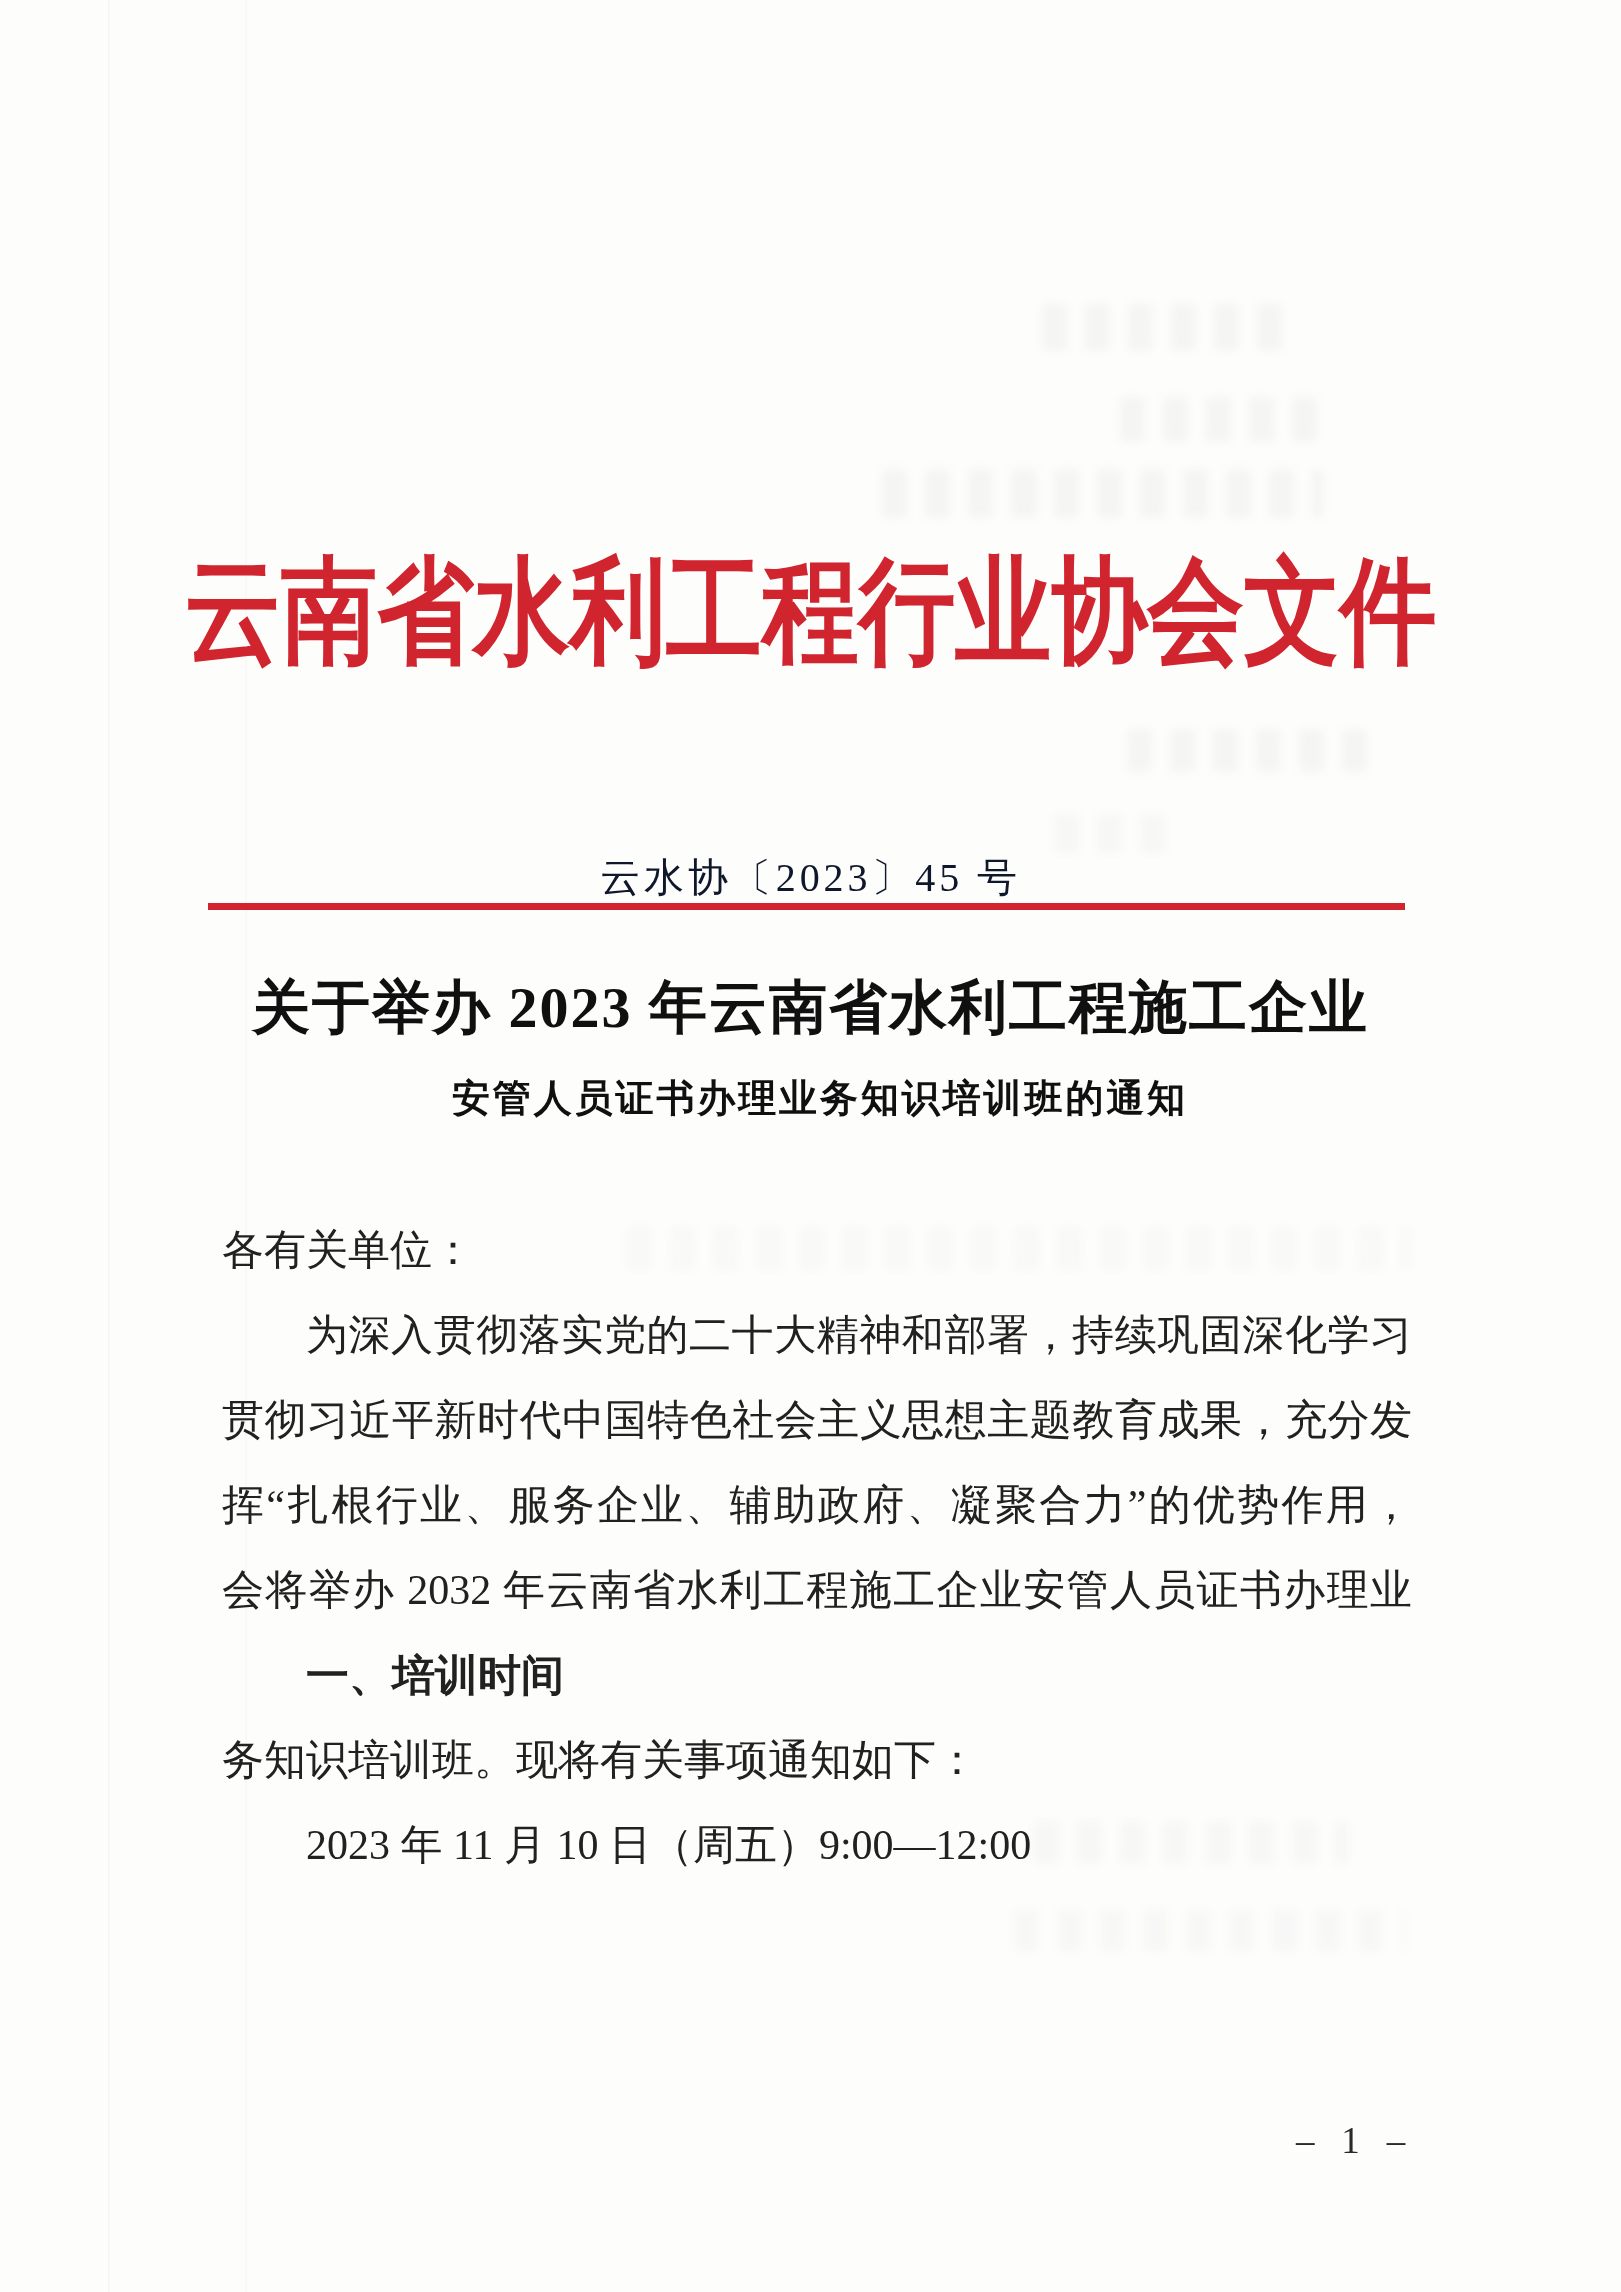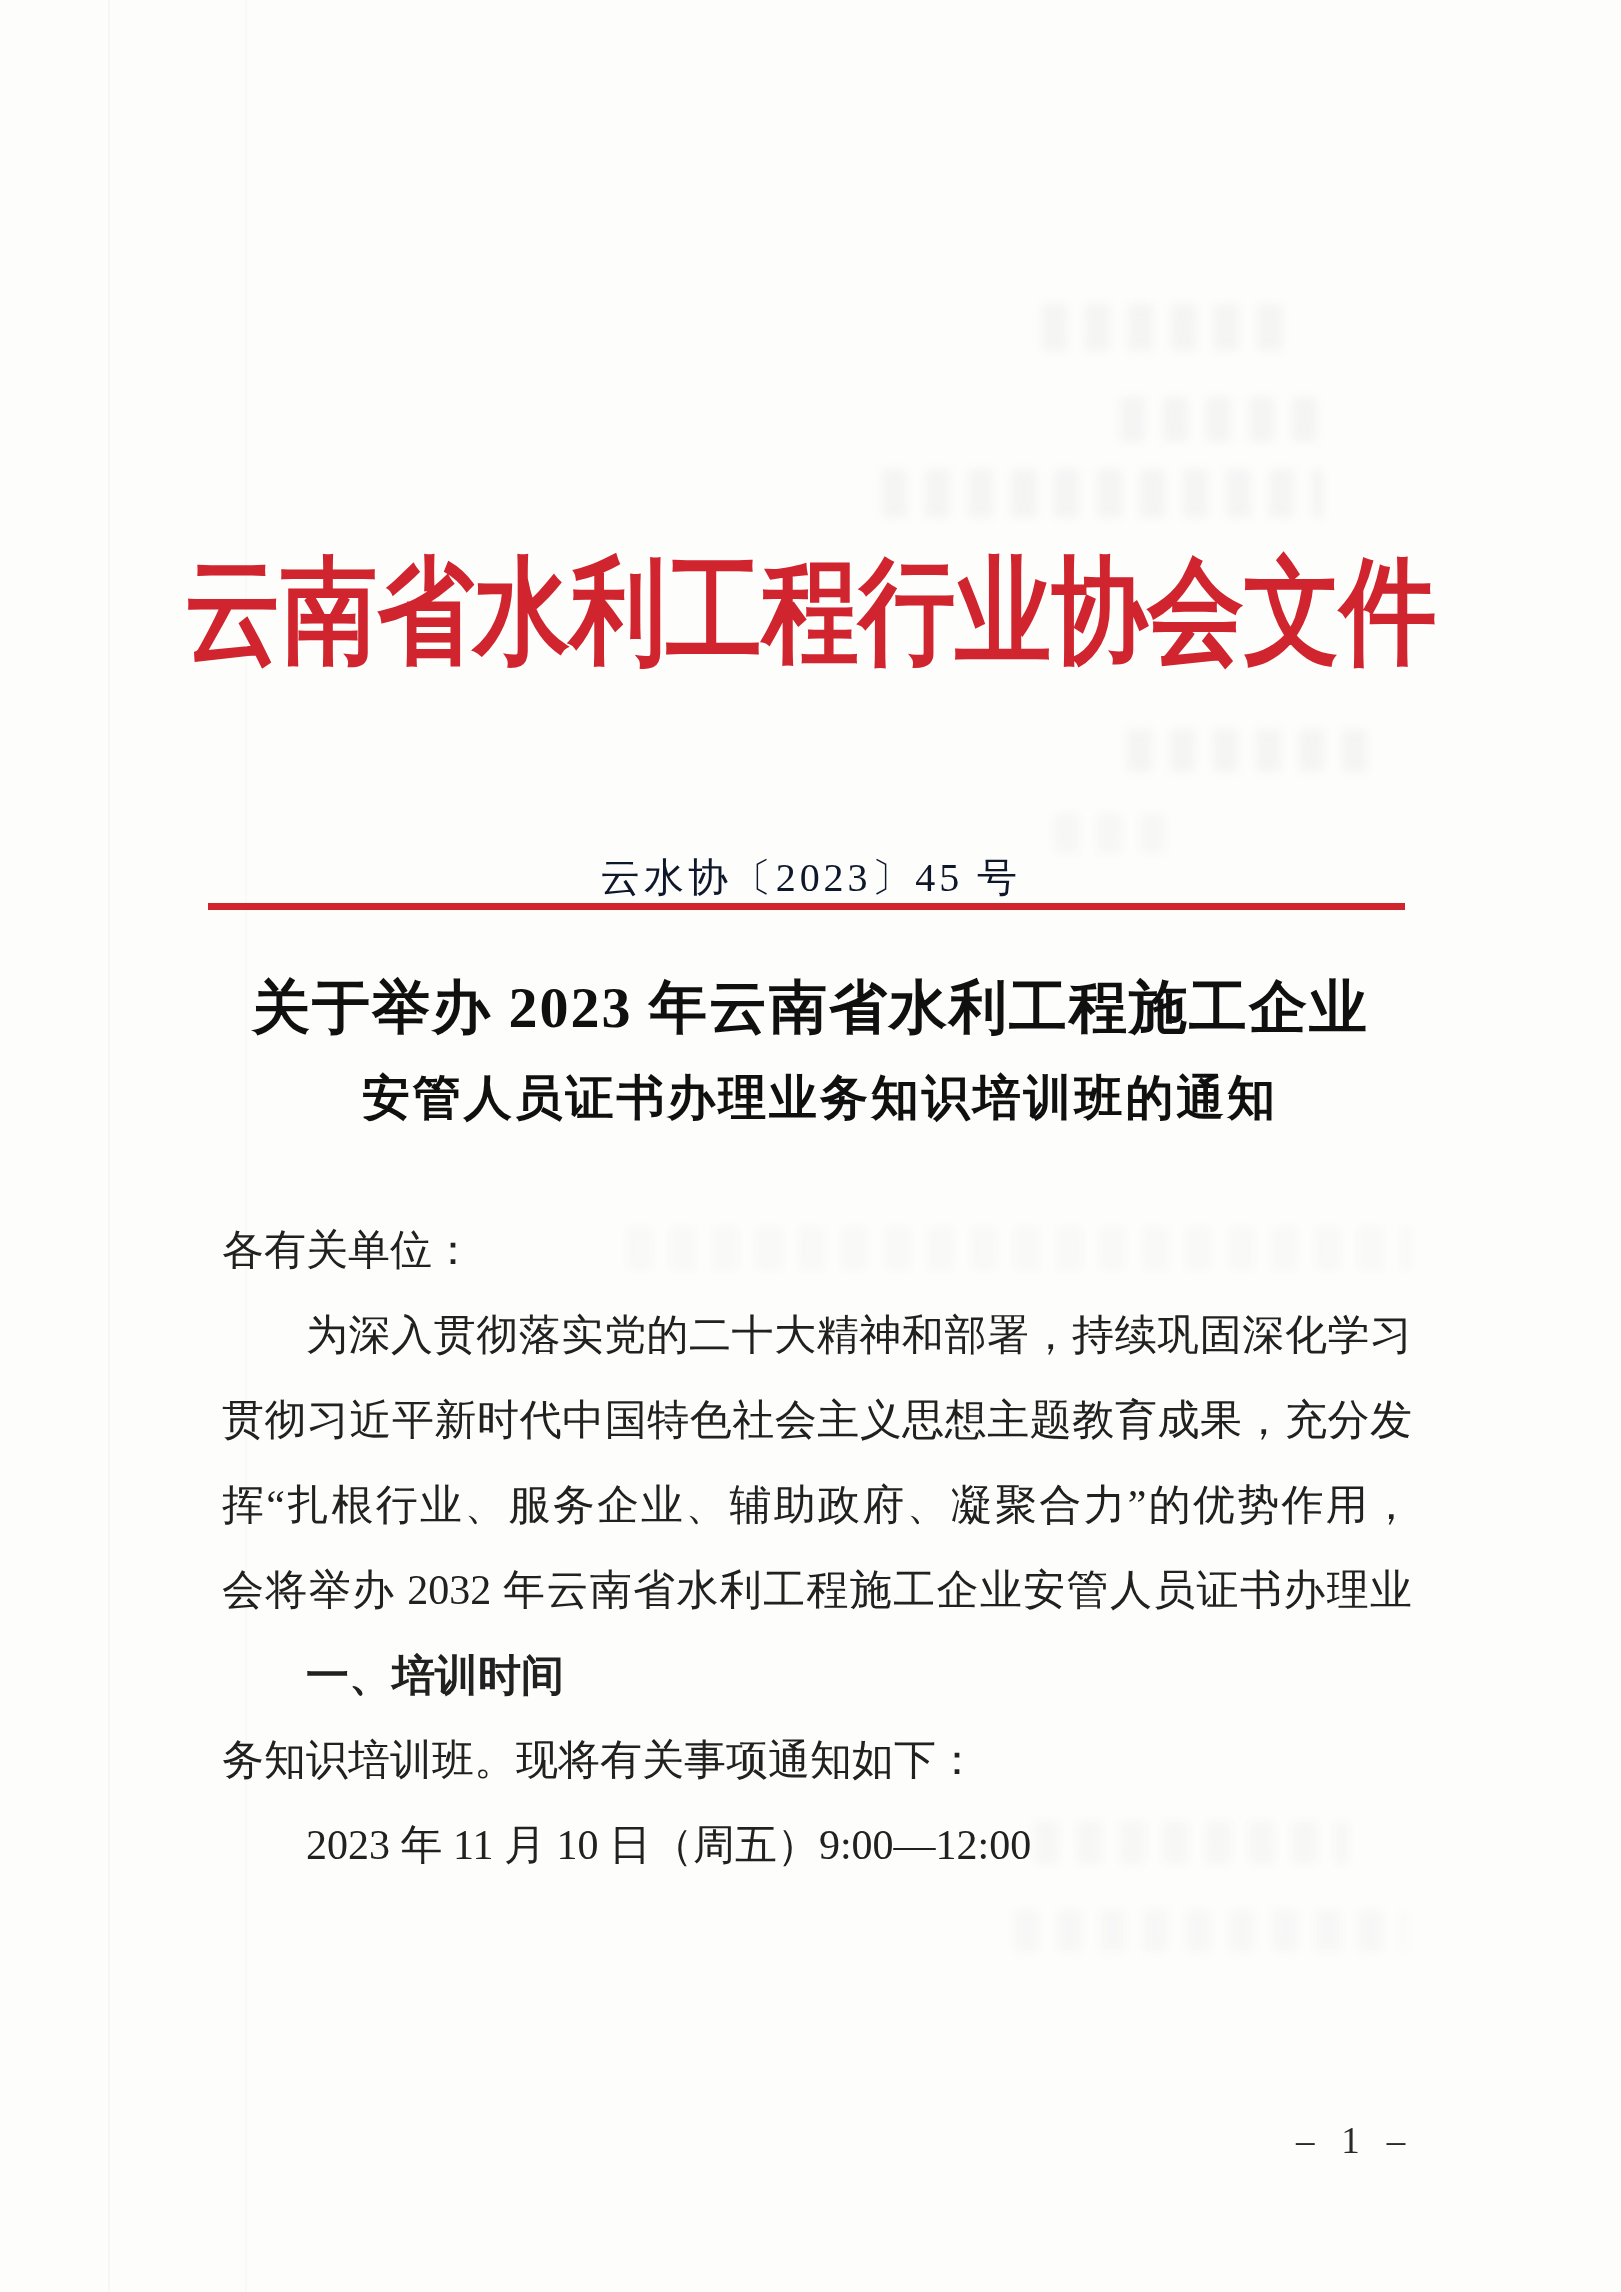--- a/index.html
+++ b/index.html
@@ -60,21 +60,21 @@
   }
 
   .doc-title {
     position: absolute;
     top: 963px; left: 0; width: 100%;
     text-align: center;
     font-weight: 700;
     color: #101010;
   }
   .doc-title .t1 { font-size: 58px; line-height: 90px; letter-spacing: 2px; }
-  .doc-title .t2 { font-size: 48px; line-height: 90px; letter-spacing: 2.9px; margin-left: 19px; }
+  .doc-title .t2 { font-size: 38px; line-height: 90px; letter-spacing: 2.9px; margin-left: 19px; }
 
   .body-text {
     position: absolute;
     top: 1208px; left: 222px;
     width: 1190px;
     font-size: 42px;
     line-height: 85px;
     color: #212121;
   }
   .body-text .line { min-height: 85px; }

